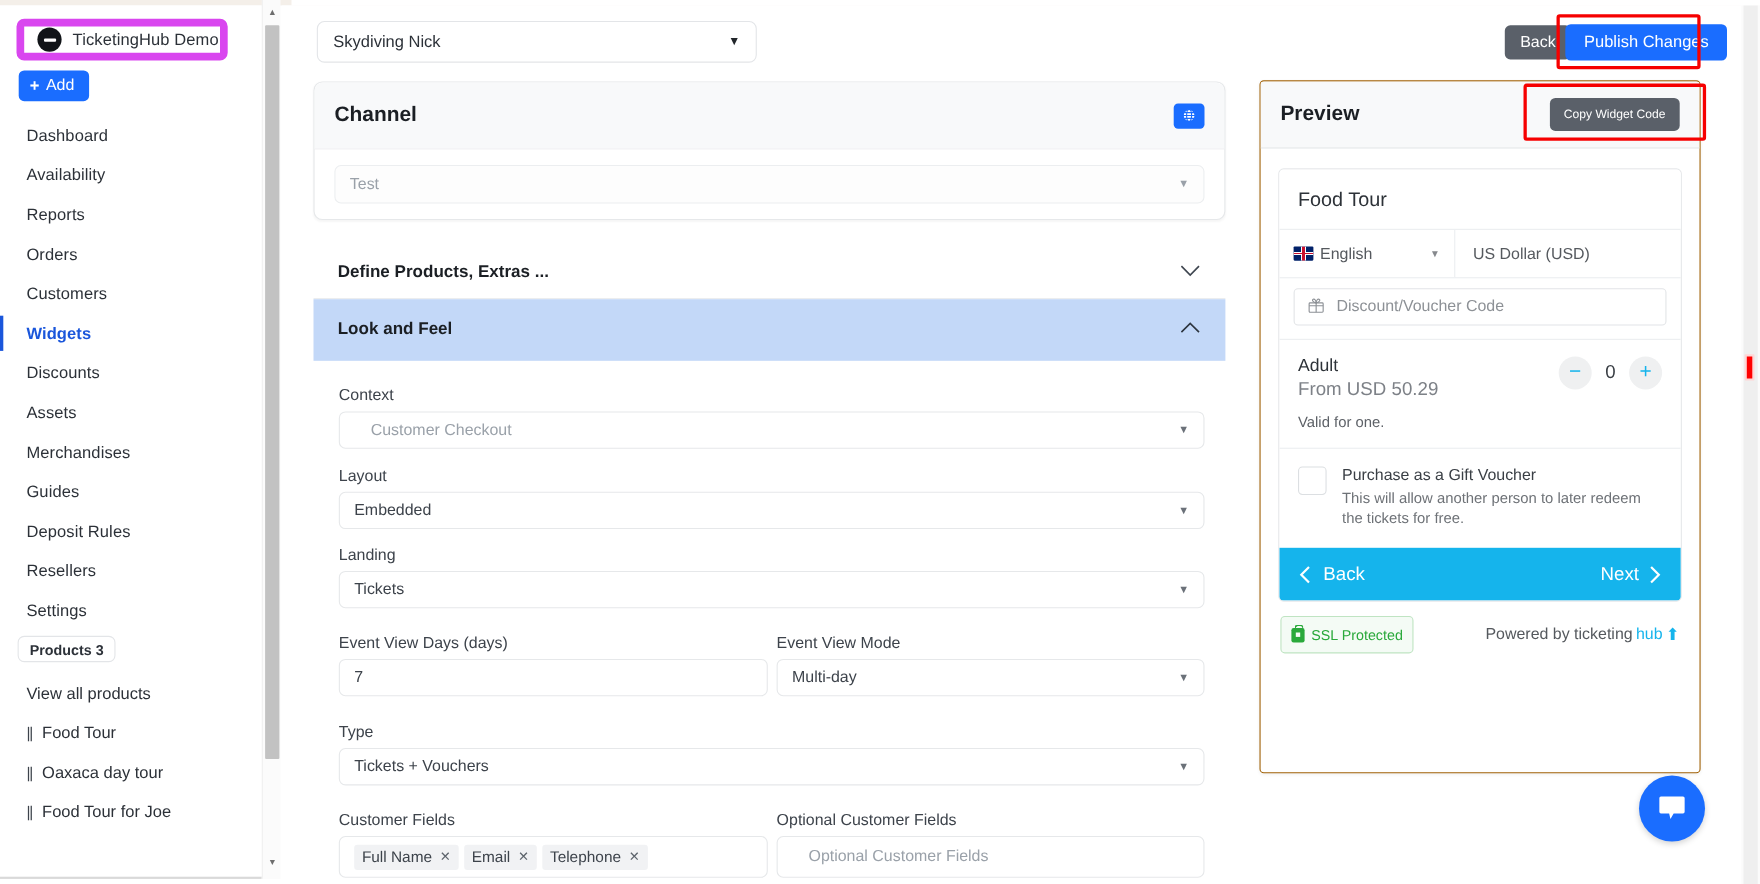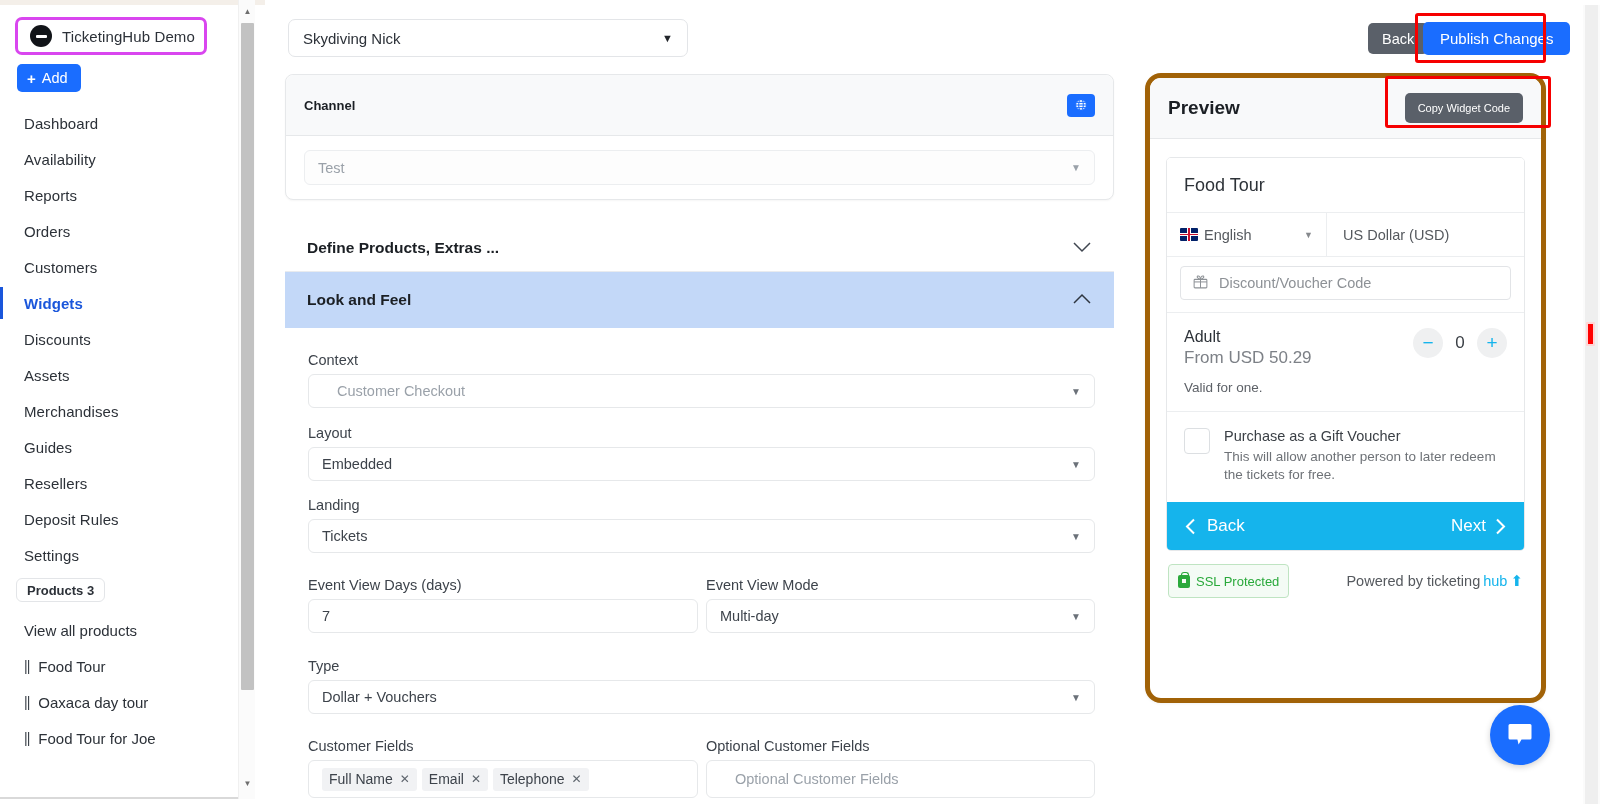--- a/index.html
+++ b/index.html
@@ -25,21 +25,21 @@
 
   
   .sidebar {
     position: absolute; top: 5px; left: 0; width: 238px; height: 794px;
     background: #ffffff;
     overflow: hidden;
   }
   .brand {
     position: absolute; top: 12px; left: 15px;
     width: 192px; height: 38px;
-    border: 3px solid #d946ef; border-radius: 7px;
+    border: 7px solid #d946ef; border-radius: 7px;
     background: #fff;
     display: flex; align-items: center; gap: 10px;
     padding-left: 12px;
   }
   .brand-logo {
     width: 22px; height: 22px; border-radius: 50%;
     background: #111418;
     display: flex; align-items: center; justify-content: center;
     flex: 0 0 auto;
   }
@@ -156,21 +156,21 @@
     border-radius: 8px;
     box-shadow: 0 1px 2px rgba(0,0,0,.04);
   }
   .channel-card { top: 69px; left: 29px; width: 829px; height: 126px; }
   .channel-head {
     height: 61px; background: #f8f9fa;
     border-bottom: 1px solid #e6e8ea;
     border-radius: 8px 8px 0 0;
     display: flex; align-items: center; padding: 0 18px;
   }
-  .channel-title { font-size: 13px; font-weight: 700; color: #1b1f24; }
+  .channel-title { font-size: 19px; font-weight: 700; color: #1b1f24; }
   .globe-btn {
     margin-left: auto; width: 28px; height: 23px; border-radius: 4px;
     background: #1a6dff; color: #fff;
     display: flex; align-items: center; justify-content: center; cursor: pointer;
   }
   .channel-body { padding: 14px 18px 0 18px; }
   .select-box {
     width: 100%; height: 35px;
     border: 1px solid #eceef0; border-radius: 6px;
     background: #fdfdfd;
@@ -217,21 +217,21 @@
     display: inline-flex; align-items: center; gap: 7px;
     height: 23px; padding: 0 7px;
     background: #f1f2f4; border-radius: 3px;
     font-size: 14px; color: #3d434b; margin-right: 5px;
   }
   .tag .x { font-size: 12px; color: #5d646c; cursor: pointer; }
 
   
   .preview-card {
     position: absolute; top: 68px; left: 889px; width: 401px; height: 630px;
-    background: #fff; border: 5px solid #a16207; border-radius: 16px;
+    background: #fff; border: 1px solid #a16207; border-radius: 4px;
     box-shadow: 0 1px 3px rgba(0,0,0,.05);
     overflow: hidden;
   }
   .preview-head {
     height: 61px; background: #f8f9fa; border-bottom: 1px solid #e6e8ea;
     display: flex; align-items: center; padding: 0 18px;
   }
   .preview-title { font-size: 19px; font-weight: 700; color: #1b1f24; }
   .copy-btn {
     margin-left: auto; height: 30px; padding: 0 13px;
@@ -406,24 +406,24 @@
       <div class="nav-item">
           <span>Assets</span>
         </div>
       <div class="nav-item">
           <span>Merchandises</span>
         </div>
       <div class="nav-item">
           <span>Guides</span>
         </div>
       <div class="nav-item">
+          <span>Deposit Rules</span>
+        </div>
+      <div class="nav-item">
           <span>Resellers</span>
-        </div>
-      <div class="nav-item">
-          <span>Deposit Rules</span>
         </div>
       <div class="nav-item">
           <span>Settings</span>
         </div>
     </div>
 
     <div class="products-section">
       <span class="products-badge">Products 3</span>
       <div class="product-item" style="margin-top:10px">
         <span>View all products</span>
@@ -538,21 +538,21 @@
         <label class="f-label">Event View Mode</label>
         <div class="f-input">
           <span>Multi-day</span>
           <span class="caret">▼</span>
         </div>
       </div>
 
       <div class="field" style="top:316px; left:52px; width:787px;">
         <label class="f-label">Type</label>
         <div class="f-input">
-          <span>Dollar + Vouchers</span>
+          <span>Tickets + Vouchers</span>
           <span class="caret">▼</span>
         </div>
       </div>
 
       <div class="field" style="top:396px; left:52px; width:390px;">
         <label class="f-label">Customer Fields</label>
         <div class="f-input" style="height:38px;">
           <span class="tag">
             <span>Full Name</span>
             <span class="x">✕</span>

